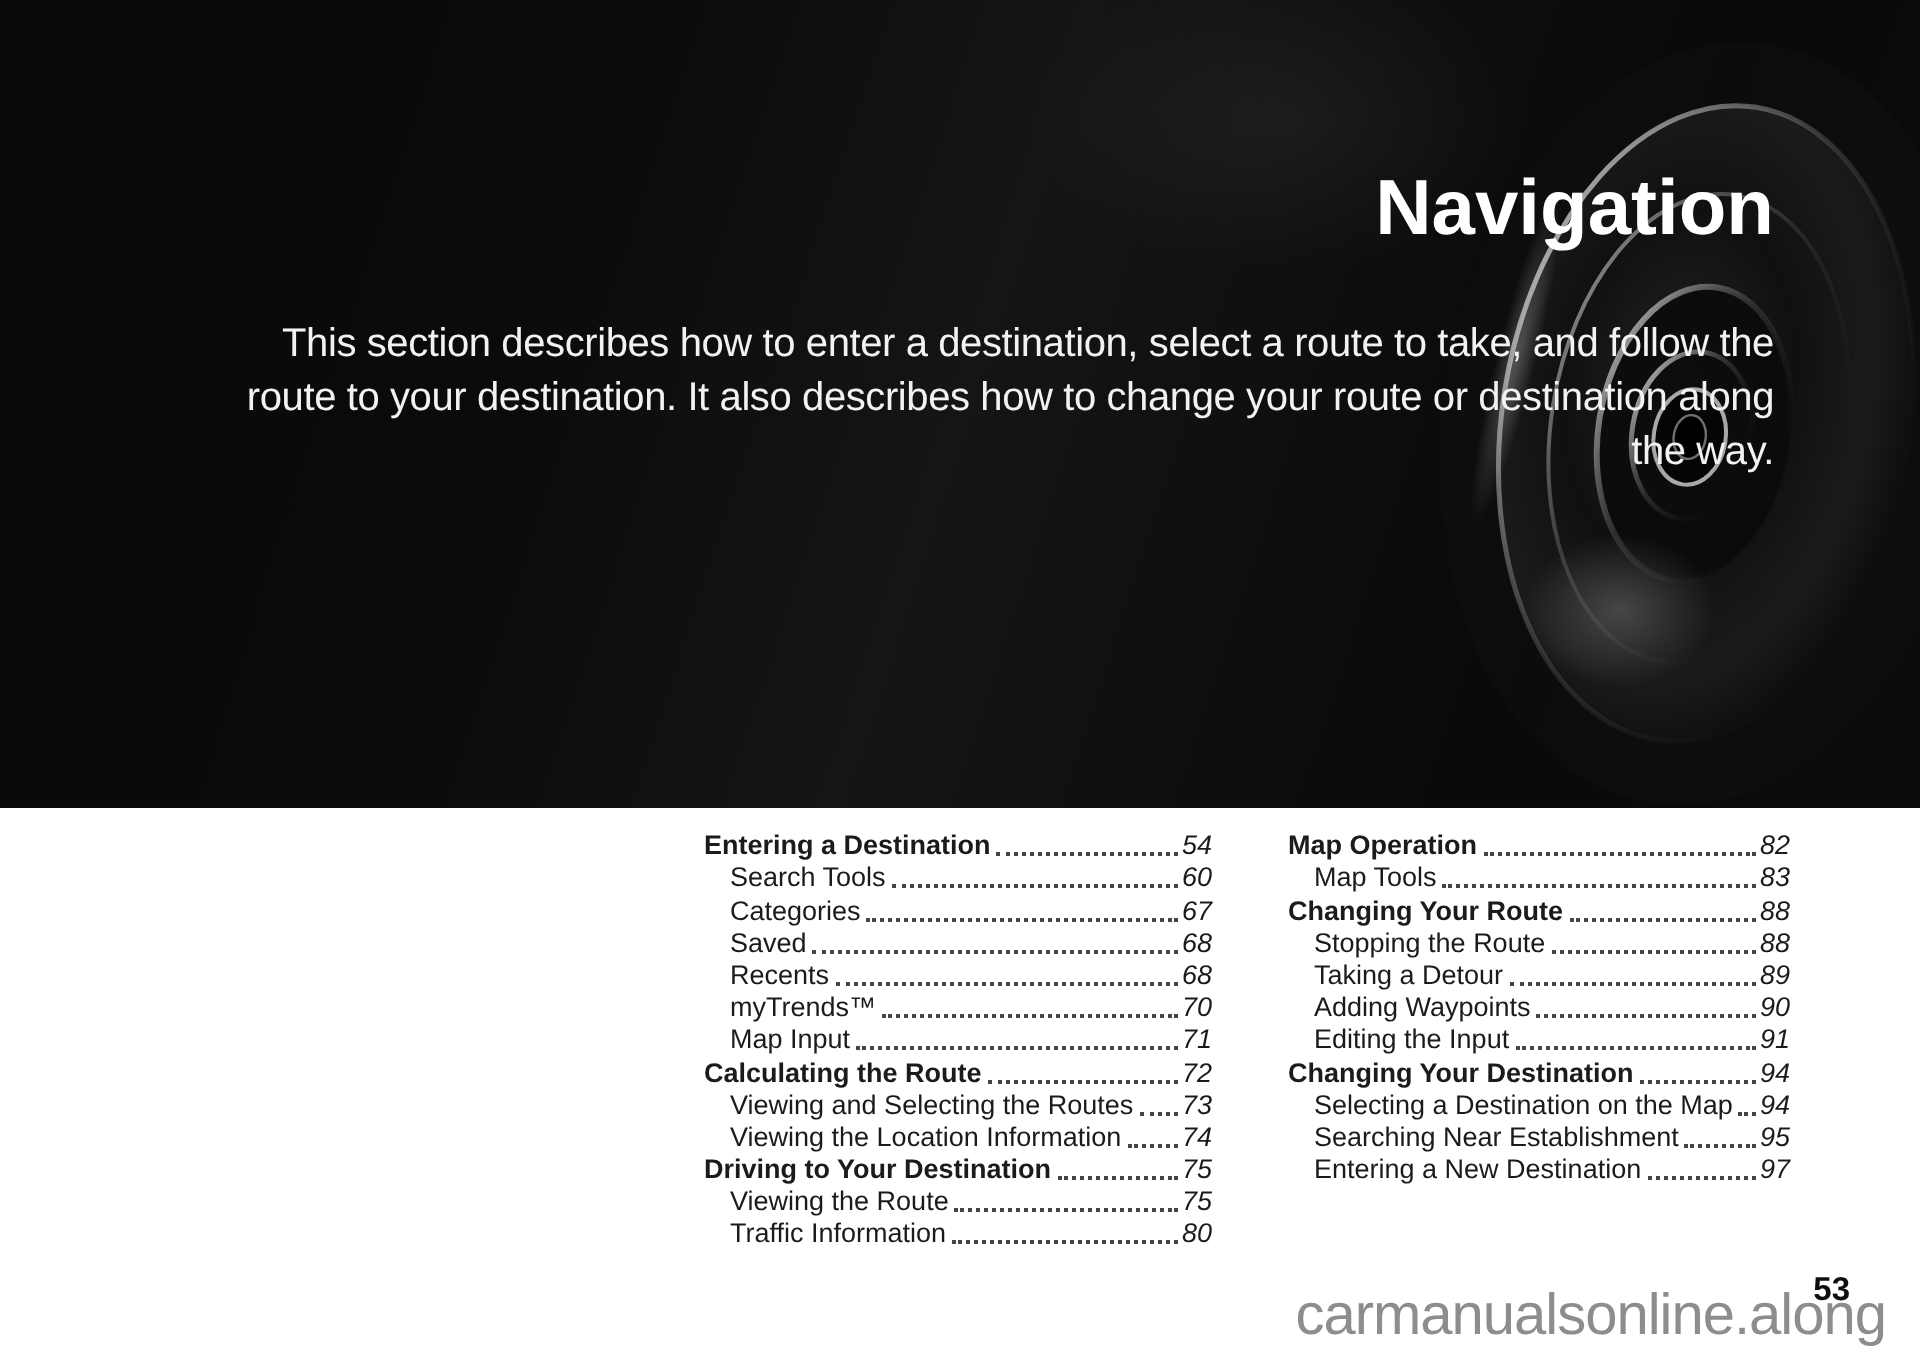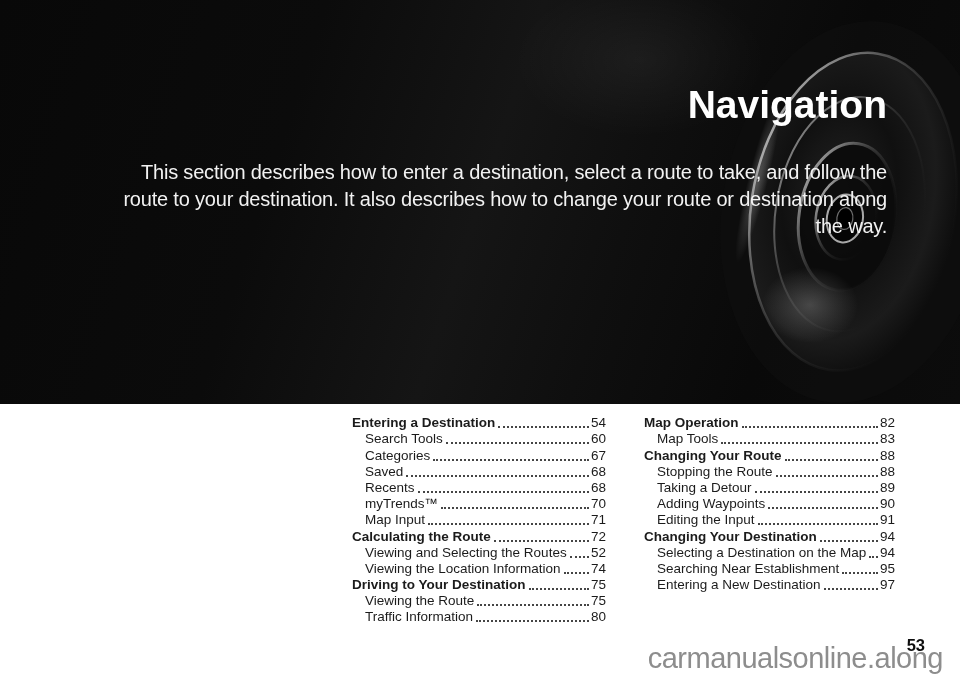--- a/index.html
+++ b/index.html
@@ -67,21 +67,21 @@
   .toc-row.indent { padding-left: 13px; }
   .toc-row.bold .toc-label { font-weight: bold; }
   .toc-label { flex: 0 0 auto; }
   .toc-dots {
     flex: 1 1 auto;
     min-width: 6px;
     height: 0;
     border-bottom: 2px dotted #454545;
     margin: 0 2px 3px 3px;
   }
-  .toc-page { flex: 0 0 auto; }
+  .toc-page { flex: 0 0 auto; font-style: italic; }
 
   
   .watermark {
     position: absolute;
     top: 644px; right: 17px;
     z-index: 4;
     color: #8d8d8d;
     font-size: 29px;
     letter-spacing: -0.5px;
     line-height: 1;
@@ -190,21 +190,21 @@
 
       <div class="toc-row bold">
         <span class="toc-label">Calculating the Route</span>
         <span class="toc-dots"></span>
         <span class="toc-page">72</span>
       </div>
 
       <div class="toc-row indent">
         <span class="toc-label">Viewing and Selecting the Routes</span>
         <span class="toc-dots"></span>
-        <span class="toc-page">52</span>
+        <span class="toc-page">73</span>
       </div>
 
       <div class="toc-row indent">
         <span class="toc-label">Viewing the Location Information</span>
         <span class="toc-dots"></span>
         <span class="toc-page">74</span>
       </div>
 
       <div class="toc-row bold">
         <span class="toc-label">Driving to Your Destination</span>

